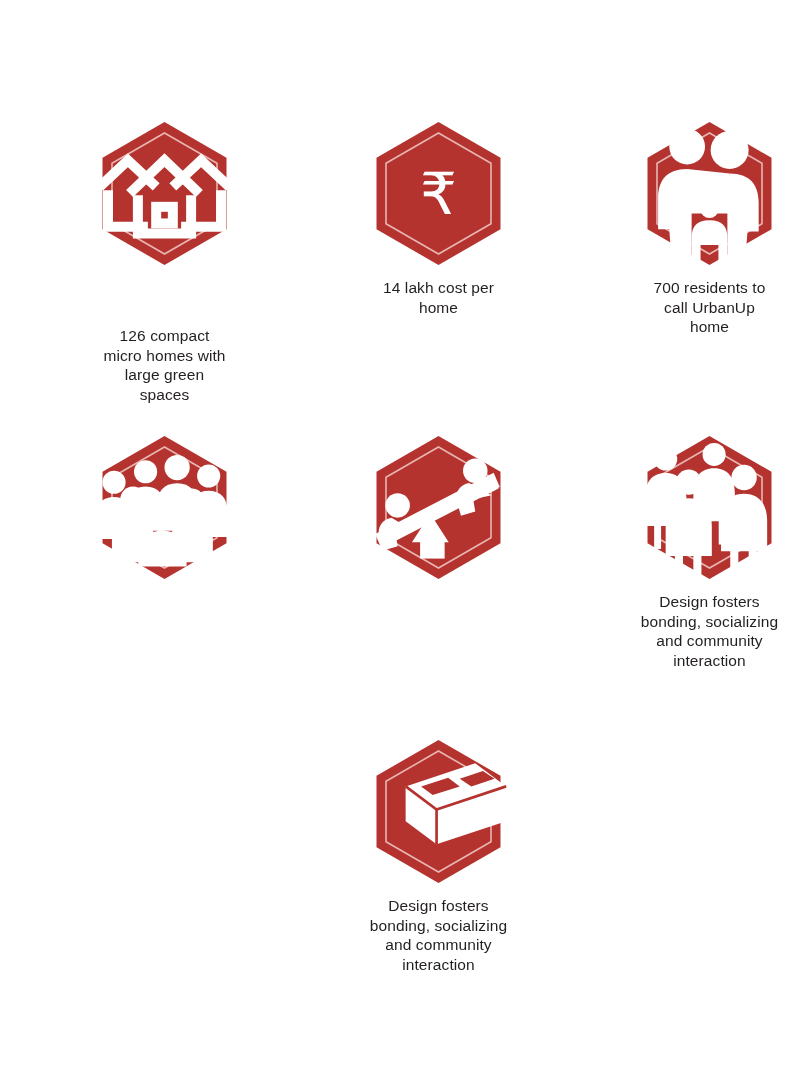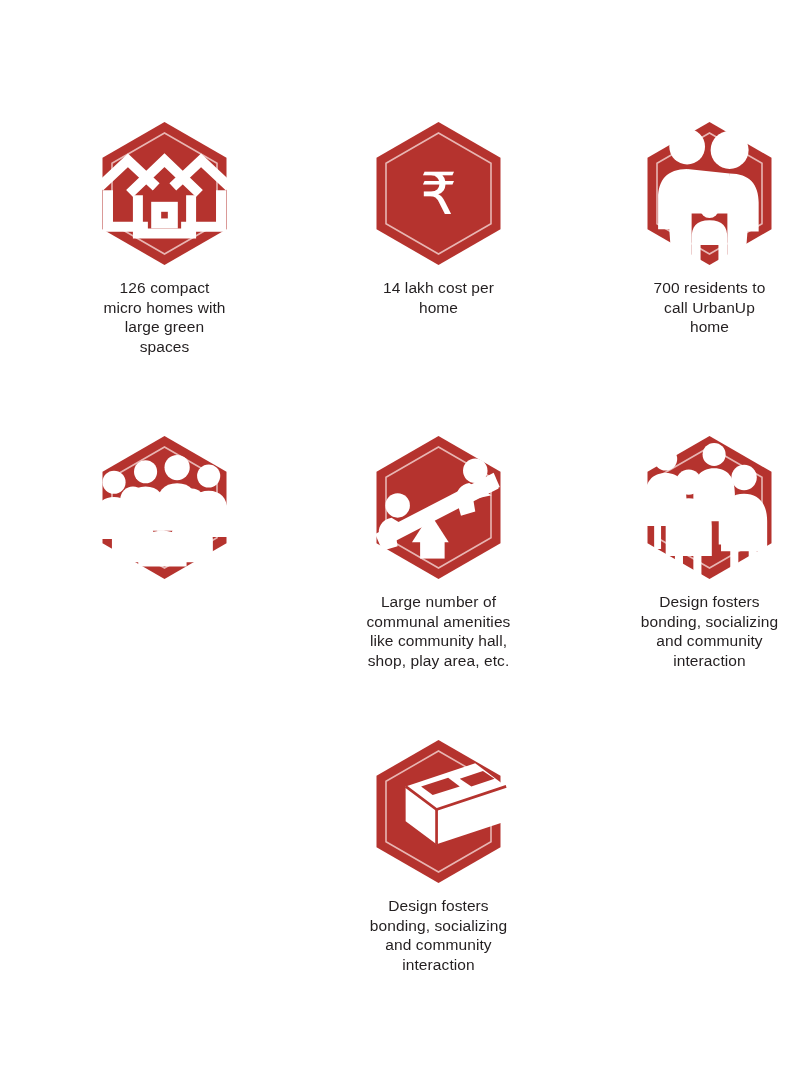--- a/index.html
+++ b/index.html
@@ -71,21 +71,21 @@
     letter-spacing: 0.1px;
     white-space: pre-line;
     font-weight: 400;
   }
 
   
   .r1 { top: 122px; }
   .r2 { top: 436px; }
   .r3 { top: 740px; }
 
-  .c1 { left: 57px;  width: 215px; }
+  .c1 { left: 57px;  width: 215px; gap: 48px; }
   .c2 { left: 341px; width: 195px; }
   .c3 { left: 612px; width: 195px; }
 
   .c1 .hex-wrap, .c2 .hex-wrap, .c3 .hex-wrap { align-self: center; }
   .c1 .caption { width: 215px; }
   .c2 .caption { width: 195px; }
   .c3 .caption { width: 195px; }
 </style>
 </head>
 <body>
@@ -214,24 +214,20 @@
             <path d="M12 36 c-5 1 -7 5 -6 9 l2 7 l7 -2 l-1 -6 l8 -2 z"></path>
             <rect x="9" y="42" width="17" height="5" transform="rotate(-27 9 42)"></rect>
 
             <circle cx="53" cy="13" r="6"></circle>
             <path d="M50 19 c-5 1 -7 5 -6 9 l2 7 l7 -2 l-1 -6 l9 -2 z"></path>
             <rect x="47" y="25" width="17" height="5" transform="rotate(-27 47 25)"></rect>
           </g>
         </svg>
       </div>
     </div>
-    <div class="caption">Large number of
-communal amenities
-like community hall,
-shop, play area, etc.</div>
   </div>
 
   <div class="cell r2 c3">
     <div class="hex-wrap">
       <svg viewBox="0 0 124 143">
         <polygon points="62,0 124,35.75 124,107.25 62,143 0,107.25 0,35.75" fill="#B5332E"></polygon>
         <polygon points="62,11 114.5,41.3 114.5,101.7 62,132 9.5,101.7 9.5,41.3" fill="none" stroke="#E8B6B3" stroke-width="1.6"></polygon>
       </svg>
       <div class="icon-layer">
         <svg width="62" height="62" viewBox="0 0 62 62">

